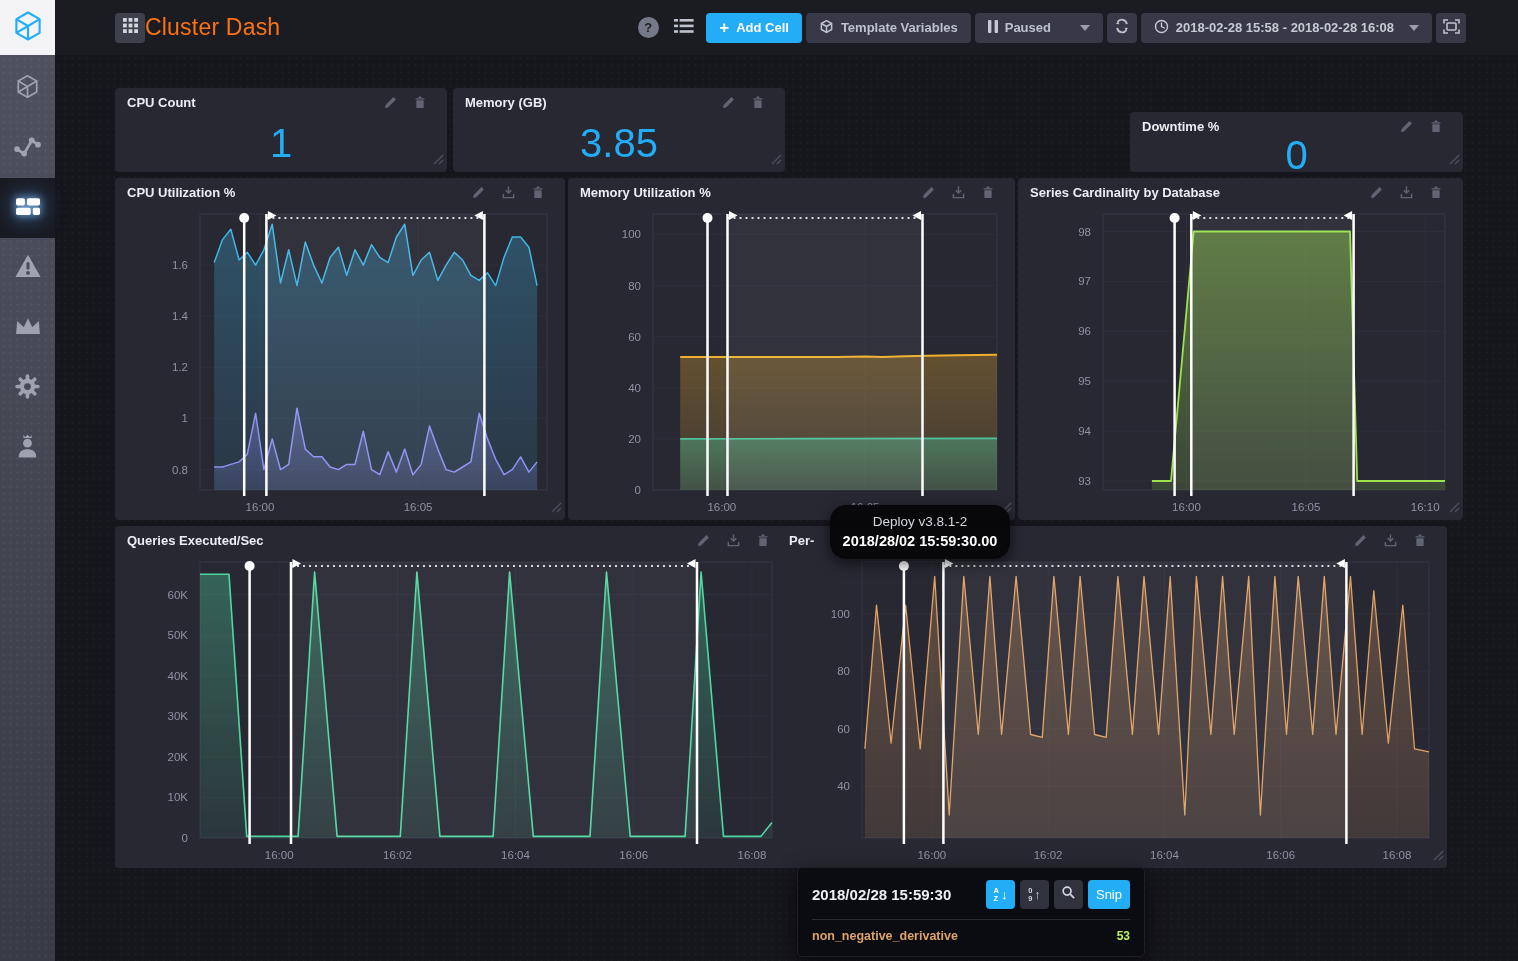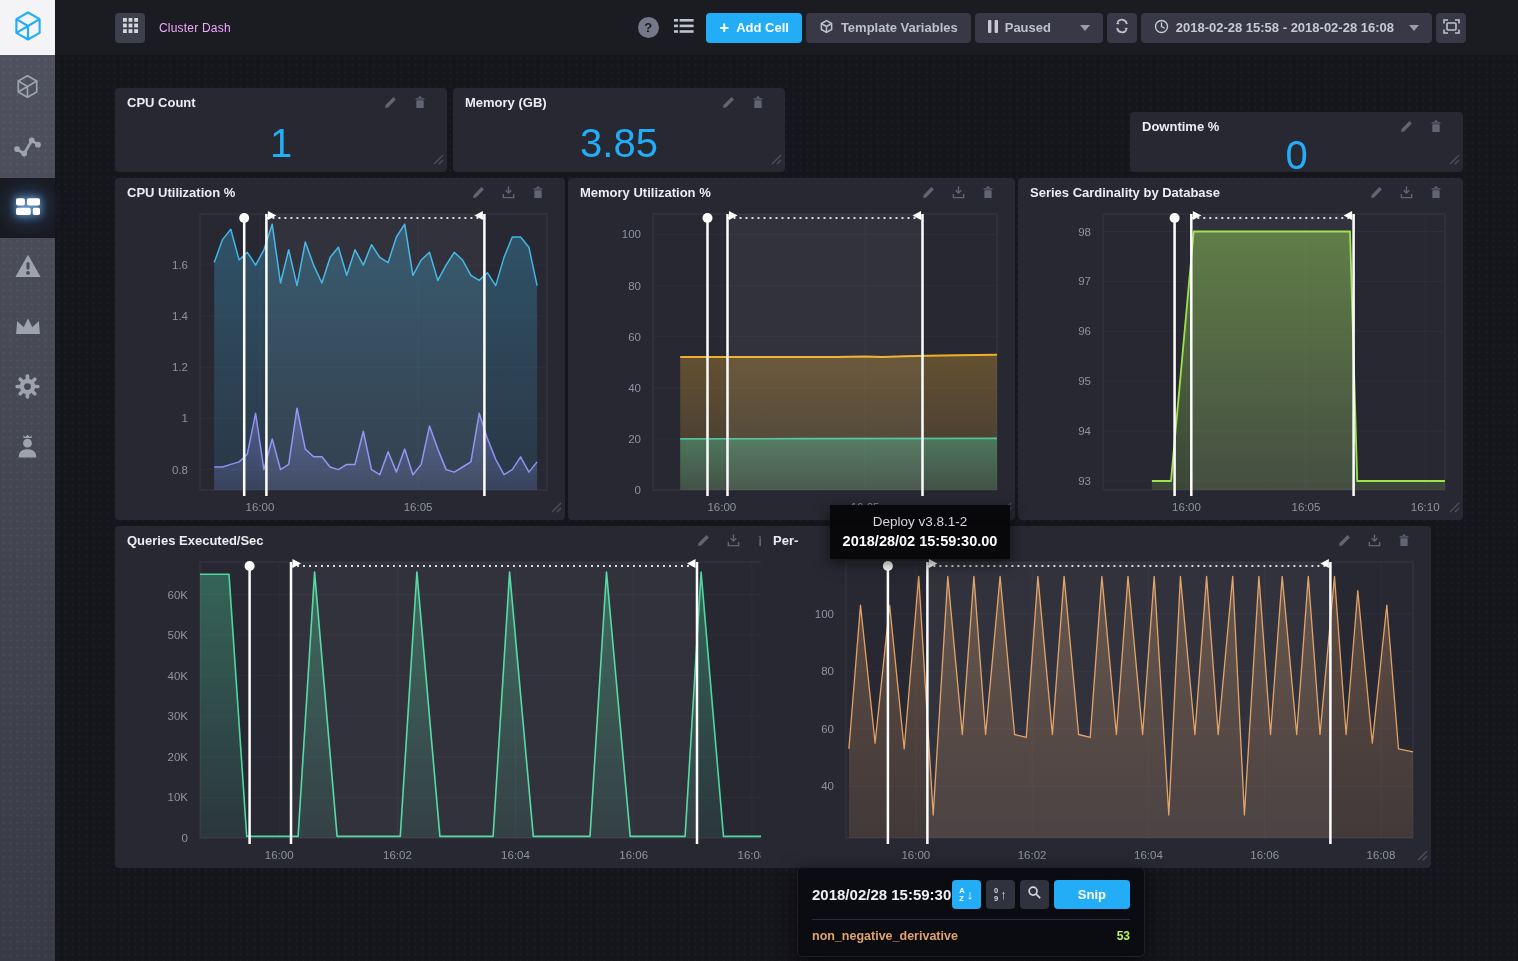--- a/index.html
+++ b/index.html
@@ -37,21 +37,21 @@
   
   .topbar {
     position:absolute; left:55px; top:0; right:0; height:55px;
     background:#1b1b22; display:flex; align-items:center;
     padding:0 52px 0 60px; z-index:5;
   }
   .grid-btn {
     width:30px; height:30px; border-radius:4px; background:#3e404b;
     display:flex; align-items:center; justify-content:center; cursor:pointer;
   }
-  .page-title { font-size:12px; font-weight:500; color:#f0abfc; margin-left:14px; letter-spacing:.2px; }
+  .page-title { font-size:23px; font-weight:500; color:#f97316; margin-left:0; letter-spacing:.2px; }
   .topbar-right { margin-left:auto; display:flex; align-items:center; gap:4px; }
   .icon-ghost {
     width:28px; height:28px; display:flex; align-items:center; justify-content:center;
     cursor:pointer; margin-right:4px;
   }
   .help-circle {
     width:21px; height:21px; border-radius:50%; background:#757888; color:#1c1c21;
     font-size:13px; font-weight:bold; display:flex; align-items:center; justify-content:center;
   }
   .btn {
@@ -89,21 +89,21 @@
     display:flex; align-items:center; justify-content:center;
     font-size:40px; color:#22ADF6; font-weight:400;
   }
   .cell-body { position:absolute; left:0; top:28px; right:0; bottom:0; }
   .cell-body svg.chart { position:absolute; left:0; top:0; cursor:crosshair; }
   .resize-handle { position:absolute; right:3px; bottom:3px; cursor:nwse-resize; opacity:.55; }
   svg text.tick { fill:#8e92a2; font-family:"Liberation Sans",sans-serif; font-size:11.5px; }
   
   .anno-tooltip {
     position:absolute; left:775px; top:450px; width:180px; z-index:11;
-    background:rgba(7,7,10,.97); border-radius:0; padding:9px 10px 10px;
+    background:rgba(7,7,10,.97); border-radius:16px; padding:9px 10px 10px;
     text-align:center; box-shadow:0 4px 14px rgba(0,0,0,.6);
   }
   .anno-tooltip .t1 { font-size:13.5px; color:#d4d7dd; margin-bottom:4px; }
   .anno-tooltip .t2 { font-size:14.5px; color:#fff; font-weight:bold; }
   
   .legend-popup {
     position:absolute; left:742px; top:812px; width:348px; z-index:12;
     background:#0b0c11; border:1px solid #1e1f27; border-radius:5px;
     padding:12px 14px 13px; box-shadow:0 6px 20px rgba(0,0,0,.65);
   }
@@ -111,21 +111,21 @@
   .legend-ts { font-size:15px; font-weight:bold; color:#eeeff2; }
   .legend-tools { margin-left:auto; display:flex; gap:5px; }
   .tool-btn {
     height:29px; min-width:29px; border-radius:4px; background:#30323d;
     display:flex; align-items:center; justify-content:center; cursor:pointer; gap:2px;
     padding:0 5px; color:#d4d7dd;
   }
   .tool-btn.blue { background:#22ADF6; color:#fff; }
   .sort-letters { display:flex; flex-direction:column; font-size:7.5px; font-weight:bold; line-height:7.5px; }
   .sort-arrow { font-size:13px; font-weight:bold; line-height:1; }
-  .snip-btn { font-size:13px; font-weight:bold; padding:0 24px; }
+  .snip-btn { font-size:13px; font-weight:normal; padding:0 8px; }
   .legend-divider { height:1px; background:#2a2b35; margin:10px 0 9px; }
   .legend-row { display:flex; align-items:center; cursor:pointer; }
   .legend-series-name { font-size:12.5px; font-weight:bold; color:#DFA26B; }
   .legend-series-value { margin-left:auto; font-size:12px; font-weight:bold; color:#bef264; }
 </style>
 </head>
 <body>
 
 <div class="sidebar">
   <div class="logo-cell">
@@ -662,21 +662,21 @@
           <text class="tick" x="518.7" y="305" text-anchor="middle">16:06</text>
           <text class="tick" x="636.9" y="305" text-anchor="middle">16:08</text>
         </svg>
       </div>
     <span class="resize-handle"><svg width="13" height="13" viewBox="0 0 13 13" stroke="#6a6c78" stroke-width="1.4">
           <line x1="3" y1="12" x2="12" y2="3"></line>
           <line x1="8" y1="12" x2="12" y2="8"></line>
         </svg></span>
   </div>
 
-  <div class="cell" style="left:706px;top:471px;width:670px;height:342px;">
+  <div class="cell" style="left:722px;top:471px;width:670px;height:342px;">
     <div class="cell-head">
       <div class="cell-title">Per-</div>
       <div class="cell-actions">
         <span class="act">
             <svg width="15" height="15" viewBox="0 0 16 16">
               <path d="M11.2 2.2l2.6 2.6-8.4 8.4-3.2.6.6-3.2z" fill="#757888"></path>
             </svg>
           </span>
         <span class="act">
             <svg width="15" height="15" viewBox="0 0 16 16" fill="none" stroke="#757888" stroke-width="1.5">

